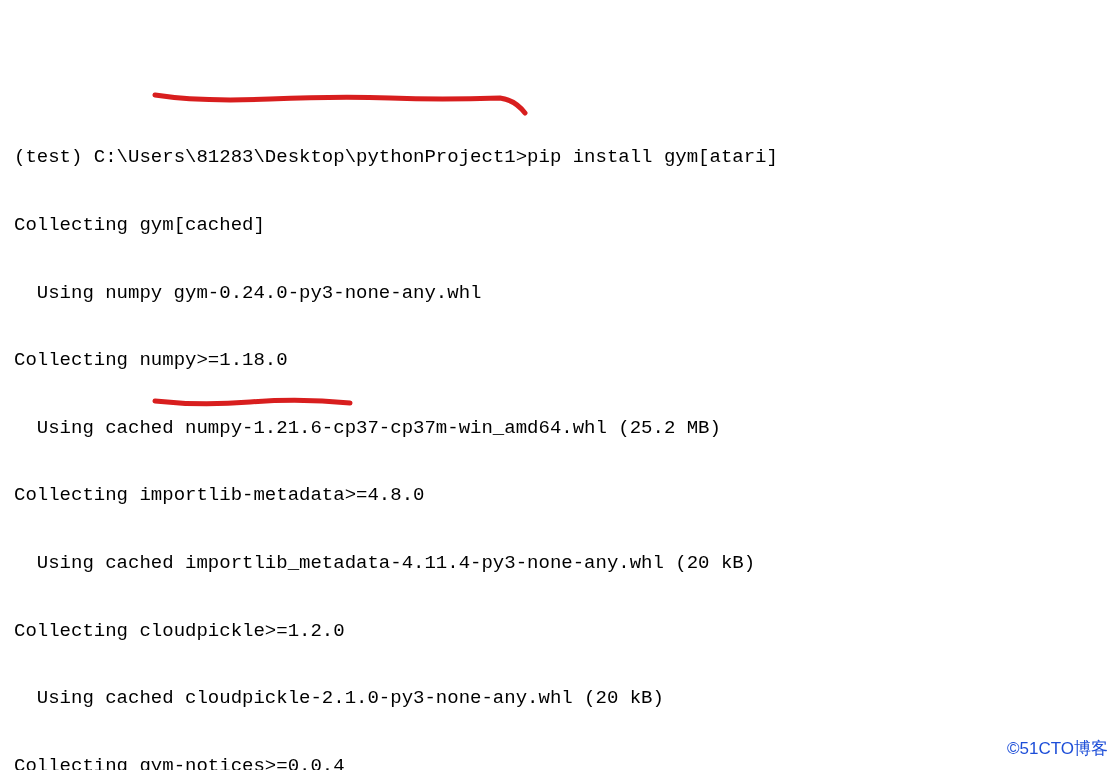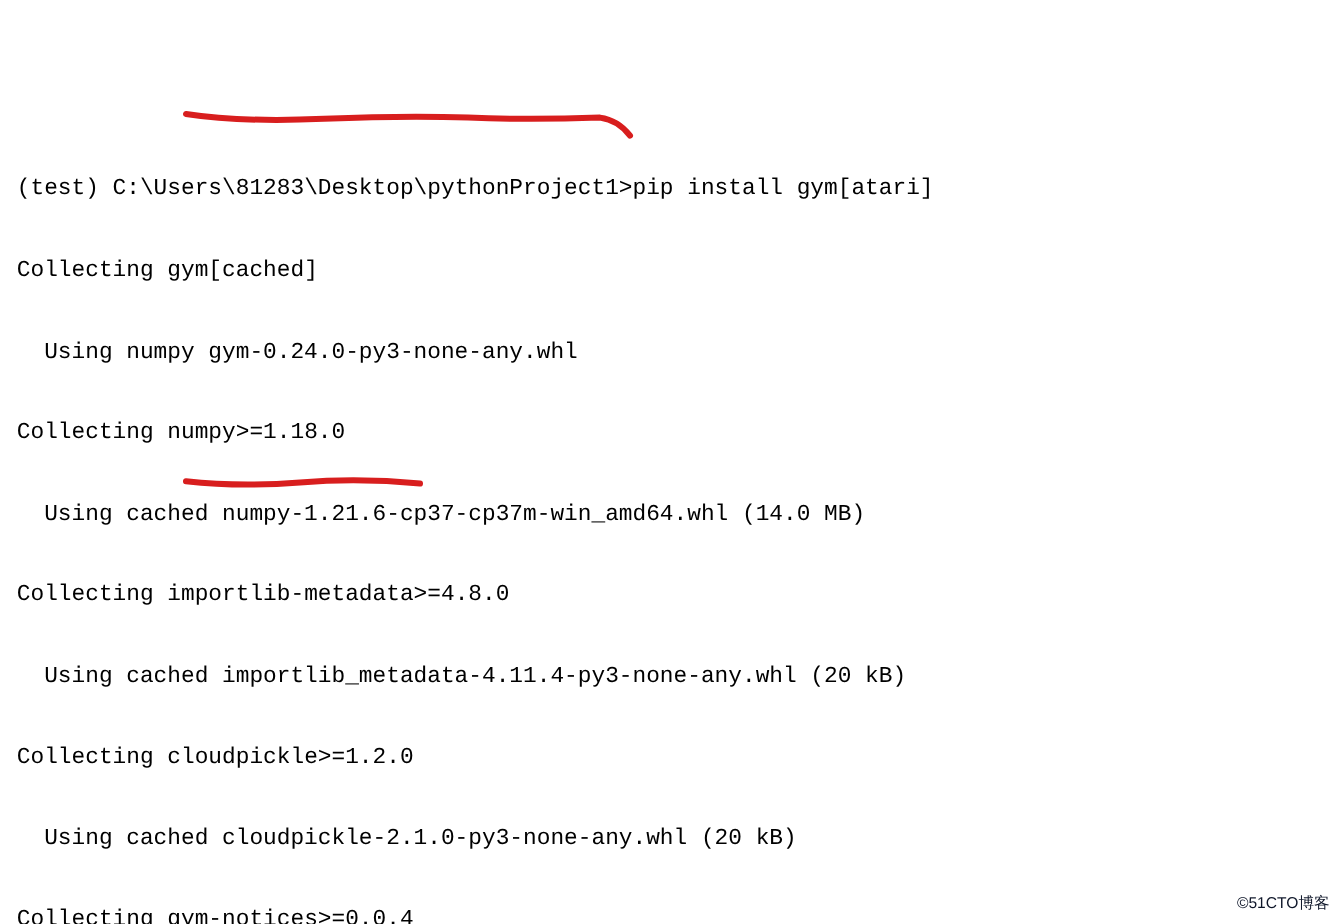--- a/index.html
+++ b/index.html
@@ -28,36 +28,36 @@
       padding-left: 2ch;
     }
     .annotation {
       position: absolute;
       pointer-events: none;
     }
     .watermark {
       position: absolute;
       bottom: 6px;
       right: 10px;
-      font-size: 13px;
-      color: #0f172a;
+      font-size: 17px;
+      color: #1d4ed8;
       font-family: Arial, sans-serif;
       white-space: normal;
     }
   </style>
 </head>
 <body>
 
 
 
 <div class="line">(test) C:\Users\81283\Desktop\pythonProject1&gt;pip install gym[atari]</div>
 <div class="line">Collecting gym[cached]</div>
 <div class="line indent">Using numpy gym-0.24.0-py3-none-any.whl</div>
 <div class="line">Collecting numpy&gt;=1.18.0</div>
-<div class="line indent">Using cached numpy-1.21.6-cp37-cp37m-win_amd64.whl (14.0 MB)</div>
+<div class="line indent">Using cached numpy-1.21.6-cp37-cp37m-win_amd64.whl (25.2 MB)</div>
 <div class="line">Collecting importlib-metadata&gt;=4.8.0</div>
 <div class="line indent">Using cached importlib_metadata-4.11.4-py3-none-any.whl (20 kB)</div>
 <div class="line">Collecting cloudpickle&gt;=1.2.0</div>
 <div class="line indent">Using cached cloudpickle-2.1.0-py3-none-any.whl (20 kB)</div>
 <div class="line">Collecting gym-notices&gt;=0.0.4</div>
 
 
 
 
 

